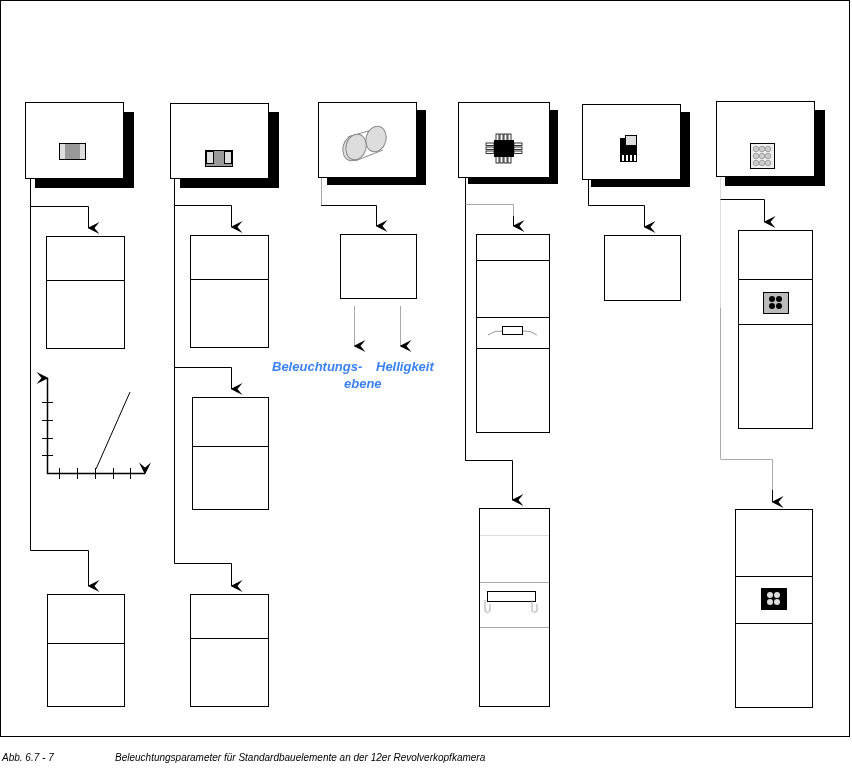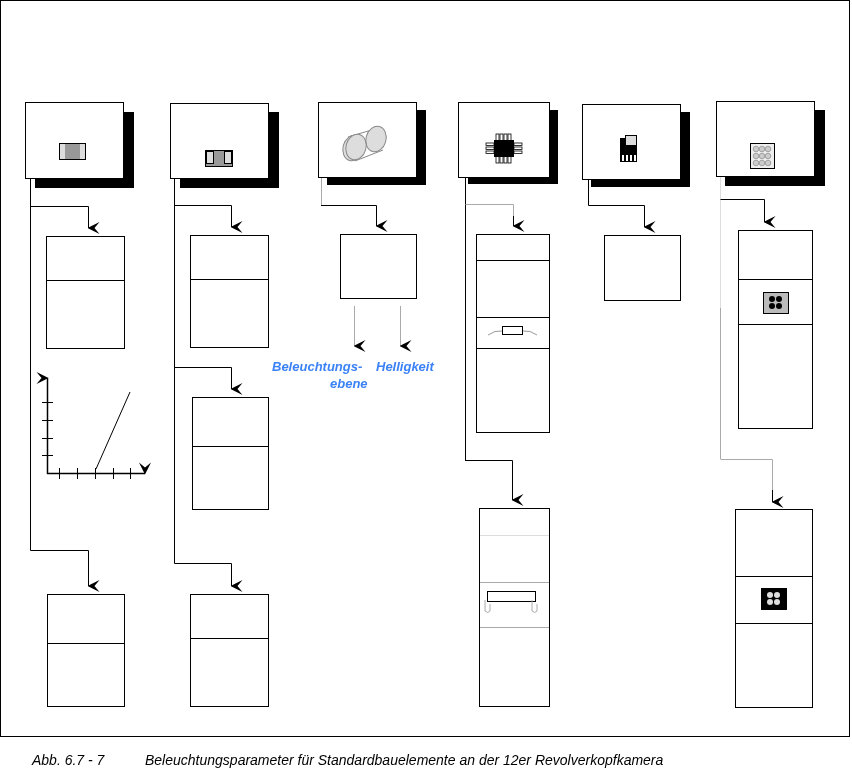--- a/index.html
+++ b/index.html
@@ -1,20 +1,20 @@
 <!DOCTYPE html>
 <html><head>
 <meta charset="utf-8">
 <style>
   html, body { margin:0; padding:0; background:#fff; }
   body { width:852px; height:772px; position:relative; overflow:hidden; font-family:"Liberation Sans", sans-serif; }
   #frame { position:absolute; left:0; top:0; width:850px; height:737px; border:1px solid #000; box-sizing:border-box; }
   svg { position:absolute; left:0; top:0; }
   .lbl { position:absolute; font-family:"Liberation Sans", sans-serif; font-style:italic; font-weight:bold; font-size:13px; color:#3b82f6; }
-  #caption { position:absolute; left:2px; top:752px; font-family:"Liberation Sans", sans-serif; font-style:italic; font-size:14px; color:#000; white-space:pre;margin-left:30px; }
+  #caption { position:absolute; left:2px; top:752px; font-family:"Liberation Sans", sans-serif; font-style:italic; font-size:10px; color:#000; white-space:pre; }
   #caption .num { display:inline-block; width:113px; }
 </style>
 </head>
 <body>
 
 <div id="frame"></div>
 
 <svg width="852" height="772" viewBox="0 0 852 772">
   <defs>
     <marker id="ah" markerWidth="12" markerHeight="14" refX="6" refY="13" orient="auto" markerUnits="userSpaceOnUse">
@@ -192,16 +192,16 @@
   <g>
     <rect x="761" y="588" width="26" height="22" fill="#000"></rect>
     <circle cx="770" cy="595" r="3" fill="#ddd"></circle>
       <circle cx="777" cy="595" r="3" fill="#ddd"></circle>
     <circle cx="770" cy="602" r="3" fill="#ddd"></circle>
       <circle cx="777" cy="602" r="3" fill="#ddd"></circle>
   </g>
 </svg>
 
 <div class="lbl" style="left:272px;top:359px;">Beleuchtungs-</div>
-<div class="lbl" style="left:330px;top:376px;text-align:center;">ebene</div>
+<div class="lbl" style="left:344px;top:376px;text-align:center;">ebene</div>
 <div class="lbl" style="left:376px;top:359px;">Helligkeit</div>
 
 <div id="caption"><span class="num">Abb. 6.7 - 7</span><span>Beleuchtungsparameter für Standardbauelemente an der 12er Revolverkopfkamera</span></div>
 
 </body></html>

